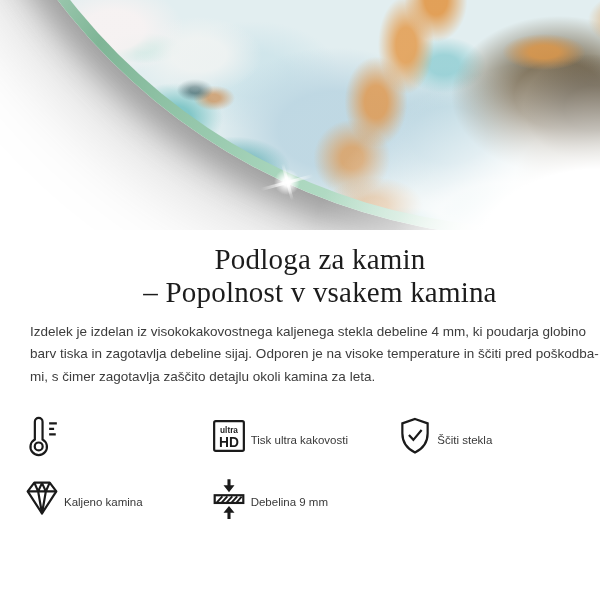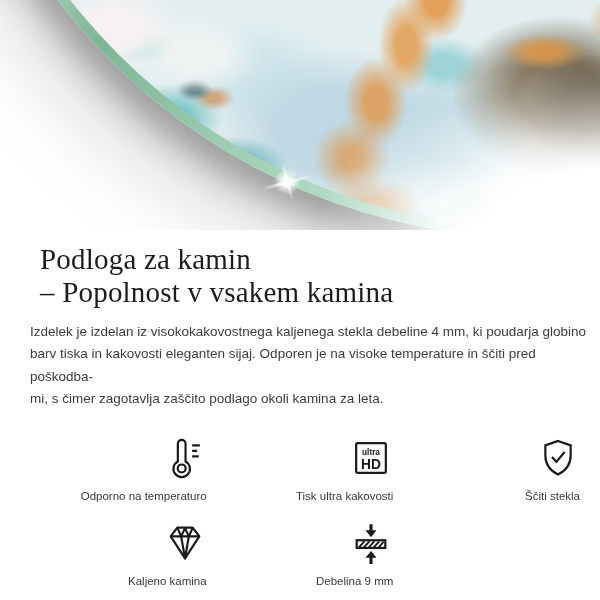--- a/index.html
+++ b/index.html
@@ -57,27 +57,27 @@
     background:radial-gradient(circle, rgba(255,255,255,.95) 0 4px, rgba(255,255,255,0) 13px);
   }
   .sparkle::before { content:""; position:absolute; left:0; right:0; top:26px; height:2.5px;
     background:linear-gradient(90deg, rgba(255,255,255,0), #fff 50%, rgba(255,255,255,0)); }
   .sparkle::after { content:""; position:absolute; top:8px; bottom:8px; left:26px; width:2.5px;
     background:linear-gradient(180deg, rgba(255,255,255,0), #fff 50%, rgba(255,255,255,0)); }
 
   
   .heading { margin:13px 0 12px 40px; font-family:"Liberation Serif", serif;
              font-size:29px; line-height:33px; color:#1c1c1c; font-weight:400;
-             letter-spacing:.2px; }
+             letter-spacing:.2px;text-align:center; }
   .desc { margin:4px 0 8px 30px; font-size:13.5px; line-height:22.3px; color:#3c3c3c; }
 
   
   .features { margin:26px 20px 0 20px; display:grid;
               grid-template-columns:1fr 1fr 1fr; row-gap:18px; }
-  .feature { display:flex; flex-direction:column; align-items:flex-end; }
+  .feature { display:flex; flex-direction:row; align-items:center; }
   .feature .icon { height:44px; display:flex; align-items:center; justify-content:center; }
   .feature .label { margin-top:9px; font-size:11.5px; line-height:14px; color:#383838; }
   .icon svg { display:block; }
   .ic { stroke:#1a1a1a; fill:none; stroke-width:2; }
 </style>
 </head>
 <body>
 
 <div class="photo">
   <div class="glass-edge"></div>
@@ -86,35 +86,34 @@
   <div class="sparkle"></div>
 </div>
 
 <div class="heading">
   <div>Podloga za kamin</div>
   <div>– Popolnost v vsakem kamina</div>
 </div>
 
 <div class="desc">
   <div>Izdelek je izdelan iz visokokakovostnega kaljenega stekla debeline 4 mm, ki poudarja globino</div>
-  <div>barv tiska in kakovosti eleganten sijaj. Odporen je na visoke temperature in ščiti pred poškodba-</div>
-  <div>mi, s čimer zagotavlja zaščito podlago okoli kamina za leta.</div>
+  <div>barv tiska in zagotavlja debeline sijaj. Odporen je na visoke temperature in ščiti pred poškodba-</div>
+  <div>mi, s čimer zagotavlja zaščito detajlu okoli kamina za leta.</div>
 </div>
 
 <div class="features">
 
   <div class="feature">
     <span class="icon">
       <svg width="44" height="44" viewBox="0 0 40 40">
         <path class="ic" d="M13.5,7 a3.5,3.5 0 0 1 7,0 v16.2 a7.5,7.5 0 1 1 -7,0 Z"></path>
         <circle class="ic" cx="17" cy="29.5" r="3.6"></circle>
         <path class="ic" d="M26.5,8.5 h7 M26.5,13.5 h4.5 M26.5,18.5 h6"></path>
       </svg>
     </span>
-    <span class="label">Odporno na temperaturo</span>
   </div>
 
   <div class="feature">
     <span class="icon">
       <svg width="44" height="44" viewBox="0 0 40 40">
         <rect class="ic" x="6.5" y="6.5" width="27" height="27" rx="1.5" stroke-width="2.4"></rect>
         <text x="20" y="17.5" text-anchor="middle" font-size="7.5" font-weight="700" fill="#1a1a1a" font-family="Liberation Sans, sans-serif">ultra</text>
         <text x="20" y="30" text-anchor="middle" font-size="12.5" font-weight="700" fill="#1a1a1a" font-family="Liberation Sans, sans-serif">HD</text>
       </svg>
     </span>

